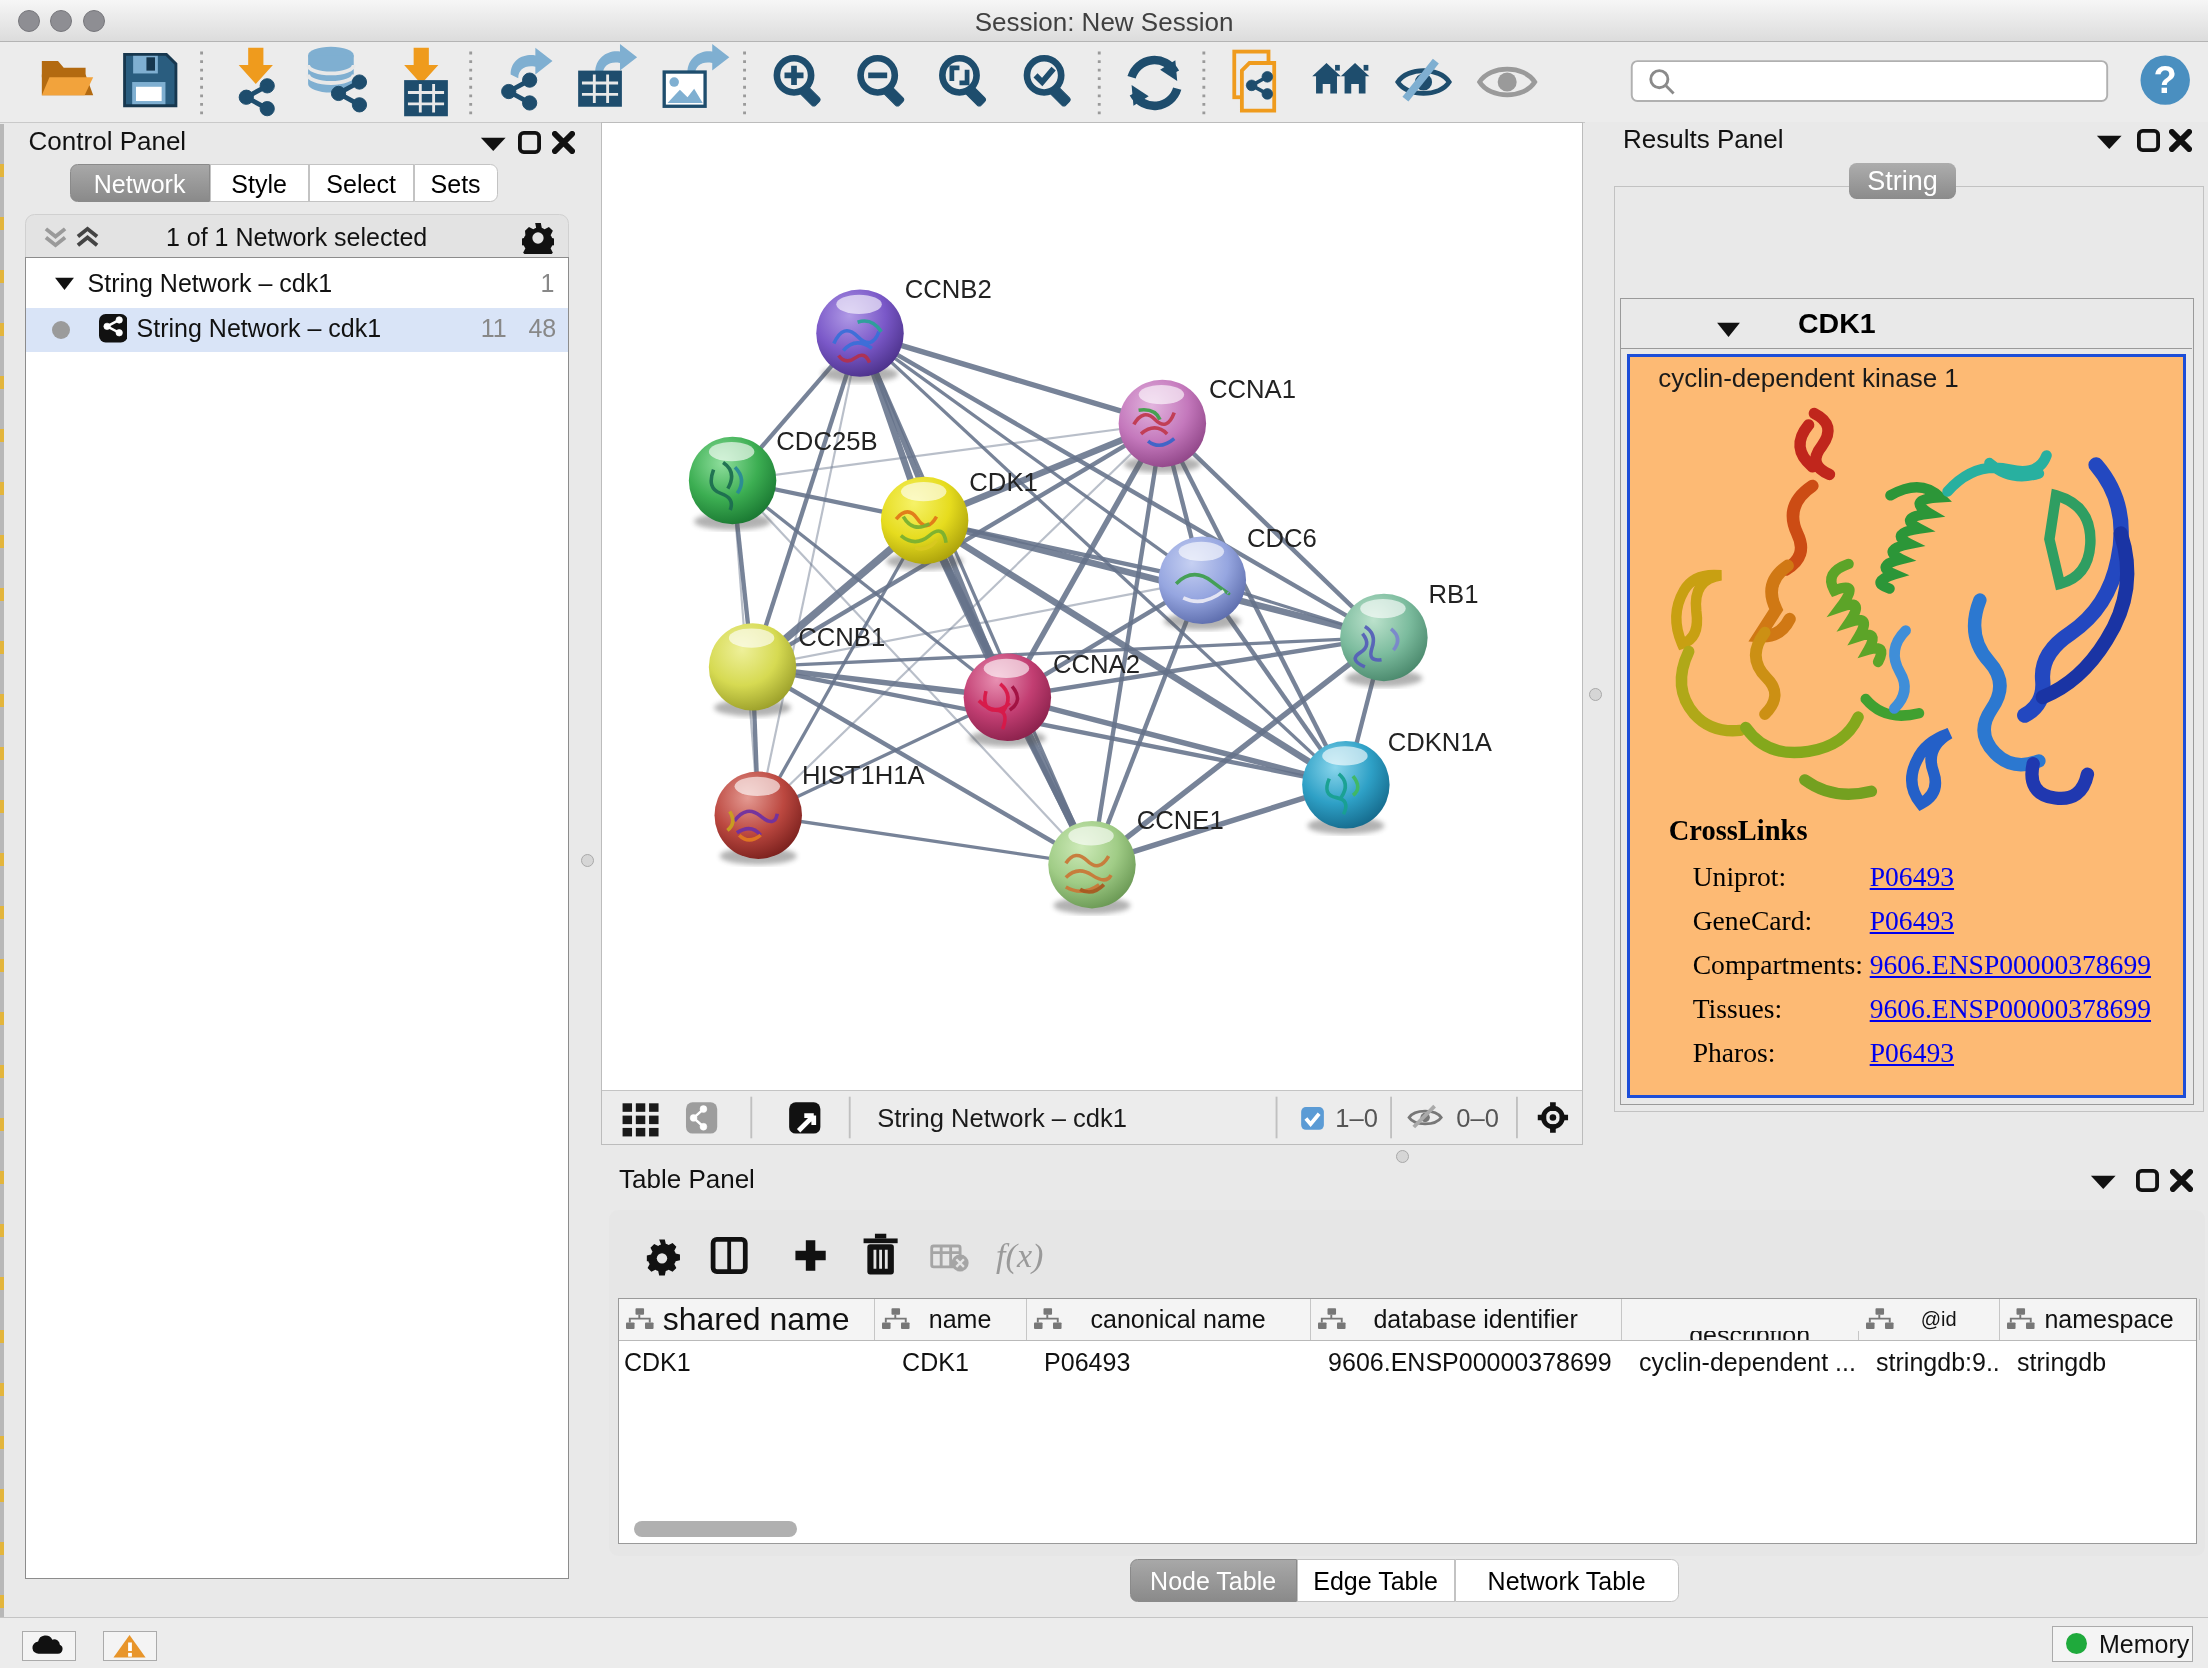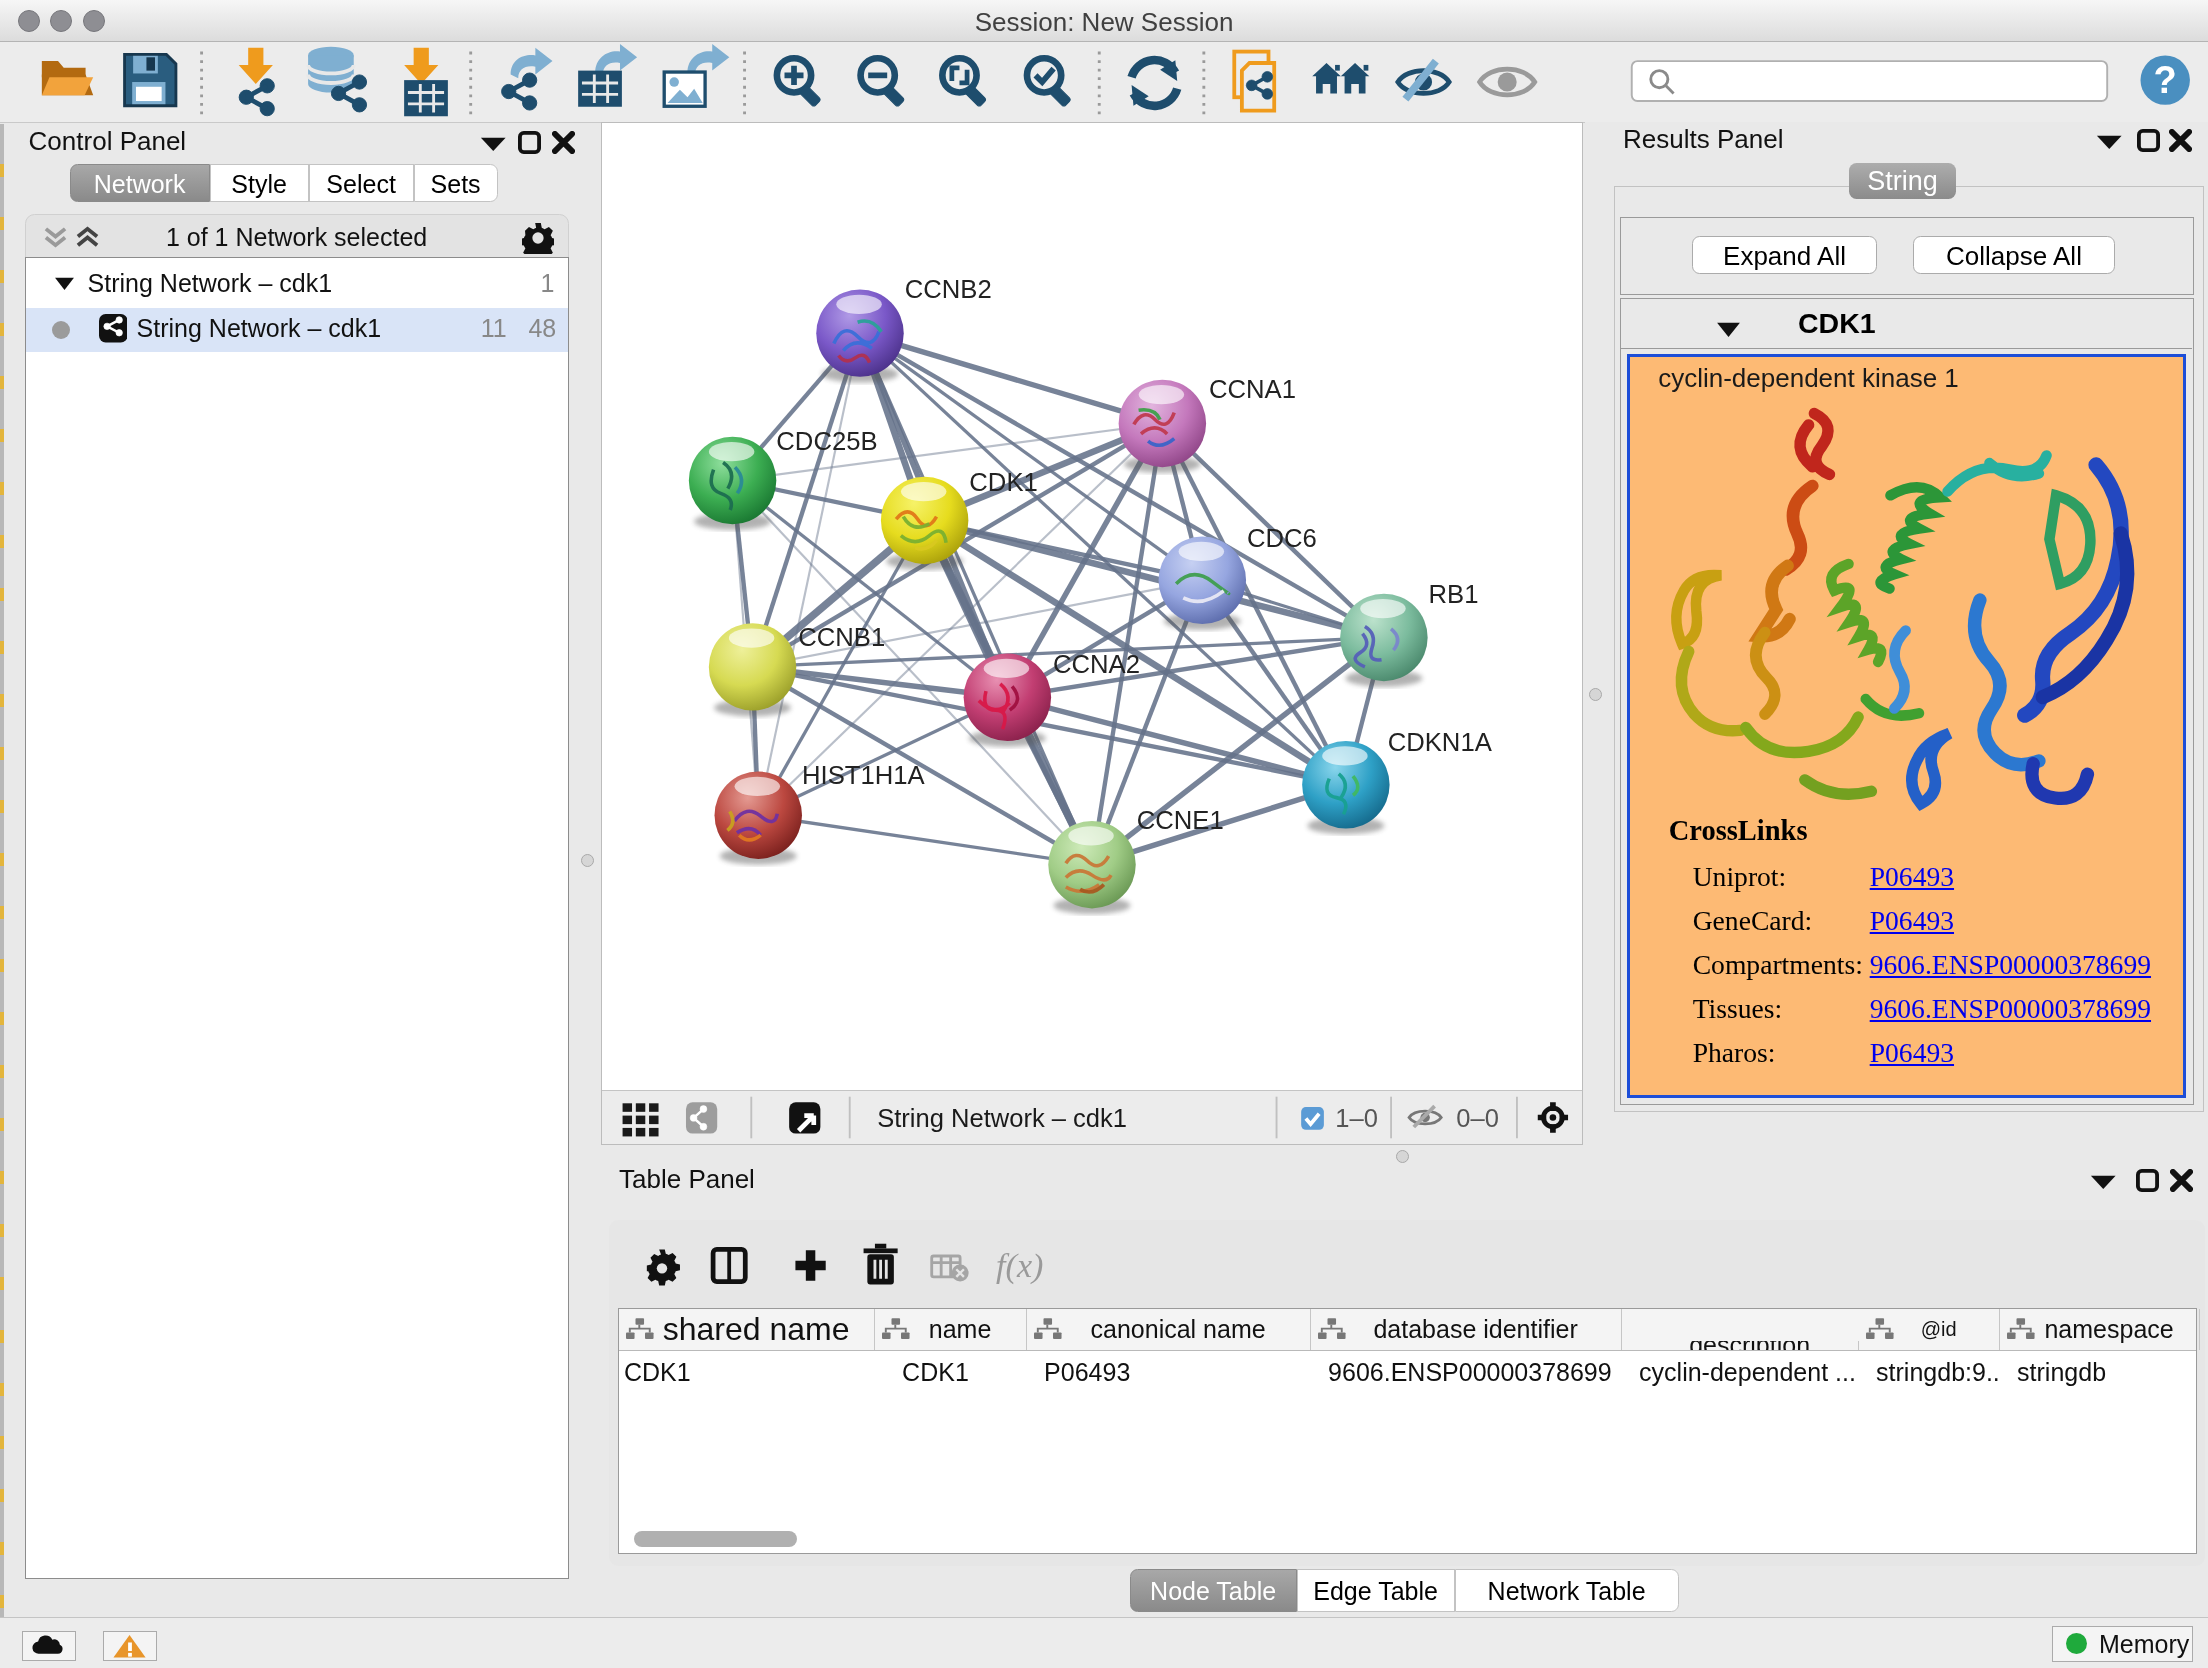--- a/index.html
+++ b/index.html
@@ -499,24 +499,20 @@
       <path d="M2 4 L28 4 L15 18 z" fill="#111"></path>
     </svg>
   <svg class="abs" style="left:552px;top:6.7px;" width="23" height="23" viewBox="0 0 24 24">
       <rect x="2" y="2" width="20" height="20" rx="4" fill="none" stroke="#111" stroke-width="4"></rect>
     </svg>
   <svg class="abs" style="left:584px;top:6.7px;" width="23" height="23" viewBox="0 0 24 24">
       <path d="M3 3 L21 21 M21 3 L3 21" stroke="#111" stroke-width="6" stroke-linecap="round"></path>
     </svg>
   <div style="position:absolute;left:28.5px;top:64px;width:590px;height:926px;border:1px solid #c2c2c2;background:#e9e9e9;"></div>
   <div style="position:absolute;left:264px;top:41px;width:107px;height:36px;border-radius:7.6px;background:linear-gradient(#adadad,#8b8b8b);color:#fff;font-size:27px;text-align:center;line-height:36px;">String</div>
-  <div style="position:absolute;left:35px;top:95px;width:574px;height:78px;border:1.9px solid #9a9a9a;background:#e9e9e9;">
-    <div style="position:absolute;left:71px;top:18px;width:185px;height:38px;background:#fff;border:1px solid #ababab;border-radius:7.6px;font-size:26px;text-align:center;line-height:38px;">Expand All</div>
-    <div style="position:absolute;left:292px;top:18px;width:202px;height:38px;background:#fff;border:1px solid #ababab;border-radius:7.6px;font-size:26px;text-align:center;line-height:38px;">Collapse All</div>
-  </div>
   <div style="position:absolute;left:35px;top:176px;width:574px;height:807px;border:1.9px solid #9a9a9a;background:#e9e9e9;">
     <svg class="abs" style="left:95px;top:21px;" width="25" height="19" viewBox="0 0 26 20">
         <path d="M1 3 L25 3 L13 18 z" fill="#111"></path>
       </svg>
     <div style="position:absolute;left:177px;top:7.6px;font-size:28.5px;font-weight:bold;">CDK1</div>
     <div style="position:absolute;left:0;top:49px;width:571px;border-top:1px solid #9a9a9a;"></div>
     <div style="position:absolute;left:5.7px;top:55px;width:559px;height:744px;border:3px solid #1d4ed8;background:#fdba74;overflow:hidden;">
       <div style="position:absolute;left:28.5px;top:5.7px;font-size:26px;color:#1a1a1a;">cyclin-dependent kinase 1</div>
       <svg class="abs" style="left:32px;top:47px;" width="495" height="571" viewBox="0 0 520 600">
         <g fill="none" stroke-linecap="round">
@@ -564,21 +560,21 @@
   <div class="ptitle" style="position:absolute;left:18px;top:1.9px;">Table Panel</div>
   <svg class="abs" style="left:1488px;top:9.5px;" width="28.5" height="19" viewBox="0 0 30 20">
       <path d="M2 4 L28 4 L15 18 z" fill="#111"></path>
     </svg>
   <svg class="abs" style="left:1535px;top:6.7px;" width="23" height="23" viewBox="0 0 24 24">
       <rect x="2" y="2" width="20" height="20" rx="4" fill="none" stroke="#111" stroke-width="4"></rect>
     </svg>
   <svg class="abs" style="left:1569px;top:6.7px;" width="23" height="23" viewBox="0 0 24 24">
       <path d="M3 3 L21 21 M21 3 L3 21" stroke="#111" stroke-width="6" stroke-linecap="round"></path>
     </svg>
-  <div style="position:absolute;left:7.6px;top:58px;width:1596px;height:346px;background:#e6e6e6;border-radius:9.5px;">
+  <div style="position:absolute;left:7.6px;top:48px;width:1596px;height:346px;background:#e6e6e6;border-radius:9.5px;">
     <svg class="abs" style="left:28.5px;top:19px;" width="438" height="53" viewBox="0 0 460 56">
       <g transform="translate(8,10)">
         <path fill="#111" d="M14 1 h6 l1 4.5 a11 11 0 0 1 3 1.5 l4.2-2.2 4 4 -2.2 4.2 a11 11 0 0 1 1.5 3 l4.5 1 v6 l-4.5 1 a11 11 0 0 1 -1.5 3 l2.2 4.2 -4 4 -4.2 -2.2 a11 11 0 0 1 -3 1.5 l-1 4.5 h-6 l-1 -4.5 a11 11 0 0 1 -3 -1.5 l-4.2 2.2 -4 -4 2.2 -4.2 a11 11 0 0 1 -1.5 -3 L1 24 v-6 l4.5 -1 a11 11 0 0 1 1.5 -3 L4.8 9.8 8.8 5.8 13 8 a11 11 0 0 1 3 -1.5 z"></path>
         <circle cx="17" cy="21" r="5.5" fill="#e4e4e4"></circle>
       </g>
       <g transform="translate(78,10)">
         <rect x="1" y="1" width="34" height="34" rx="4" fill="none" stroke="#111" stroke-width="5"></rect>
         <line x1="18" y1="1" x2="18" y2="35" stroke="#111" stroke-width="4"></line>
       </g>
       <path d="M166 28 h32 M182 12 v32" stroke="#111" stroke-width="10"></path>

